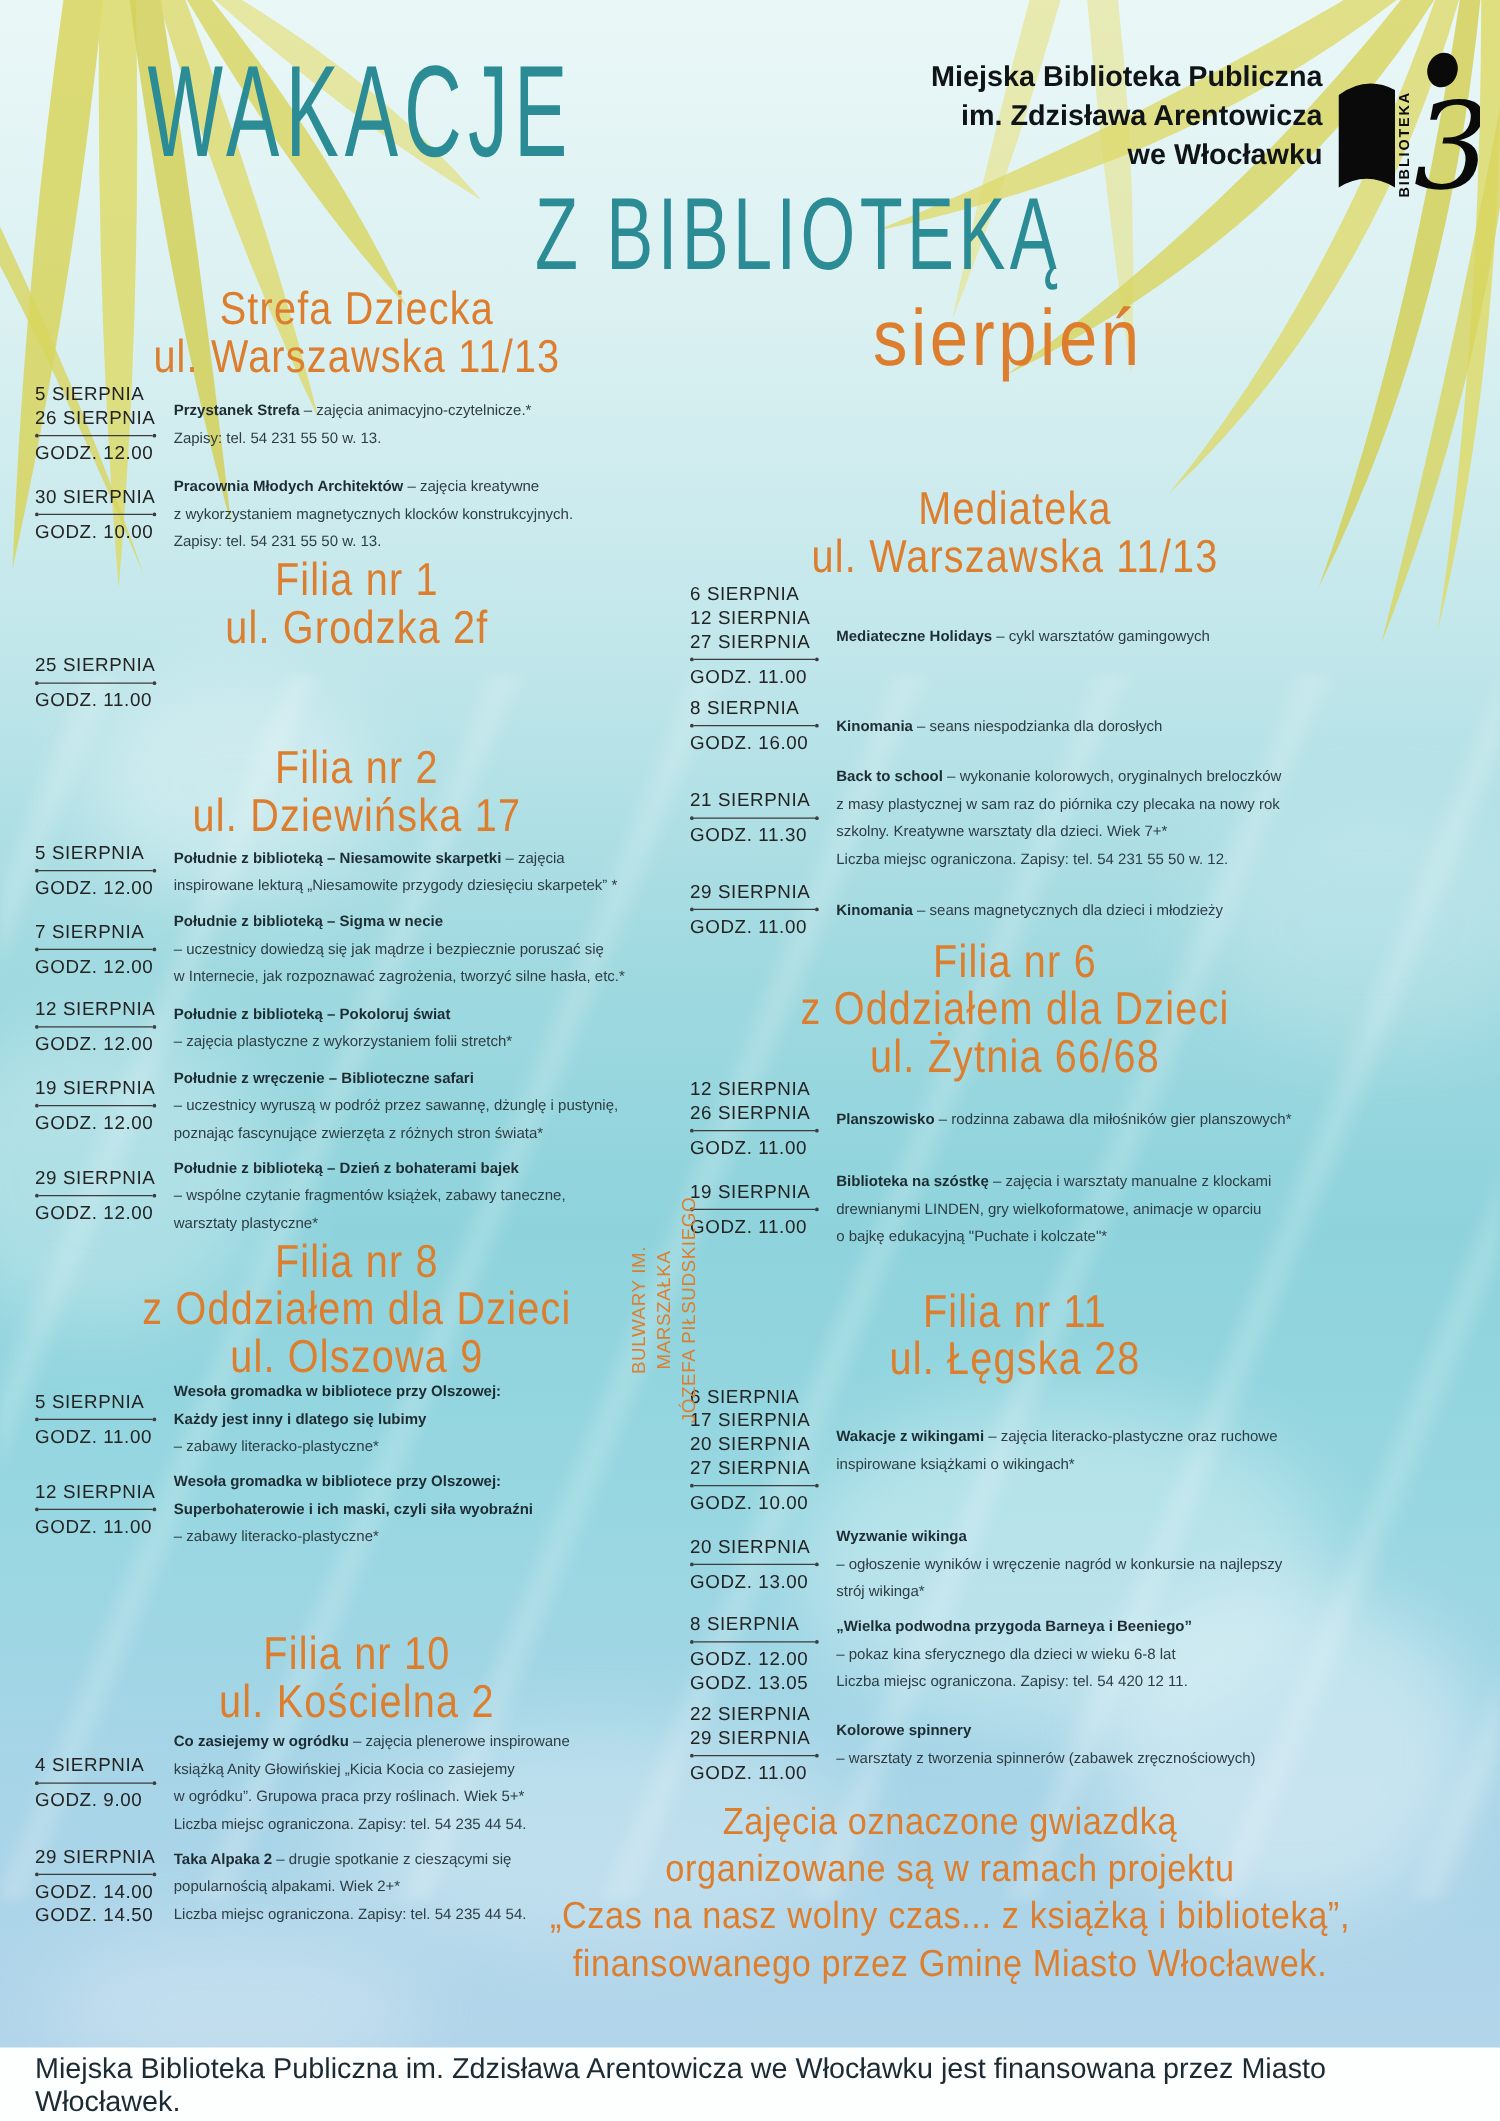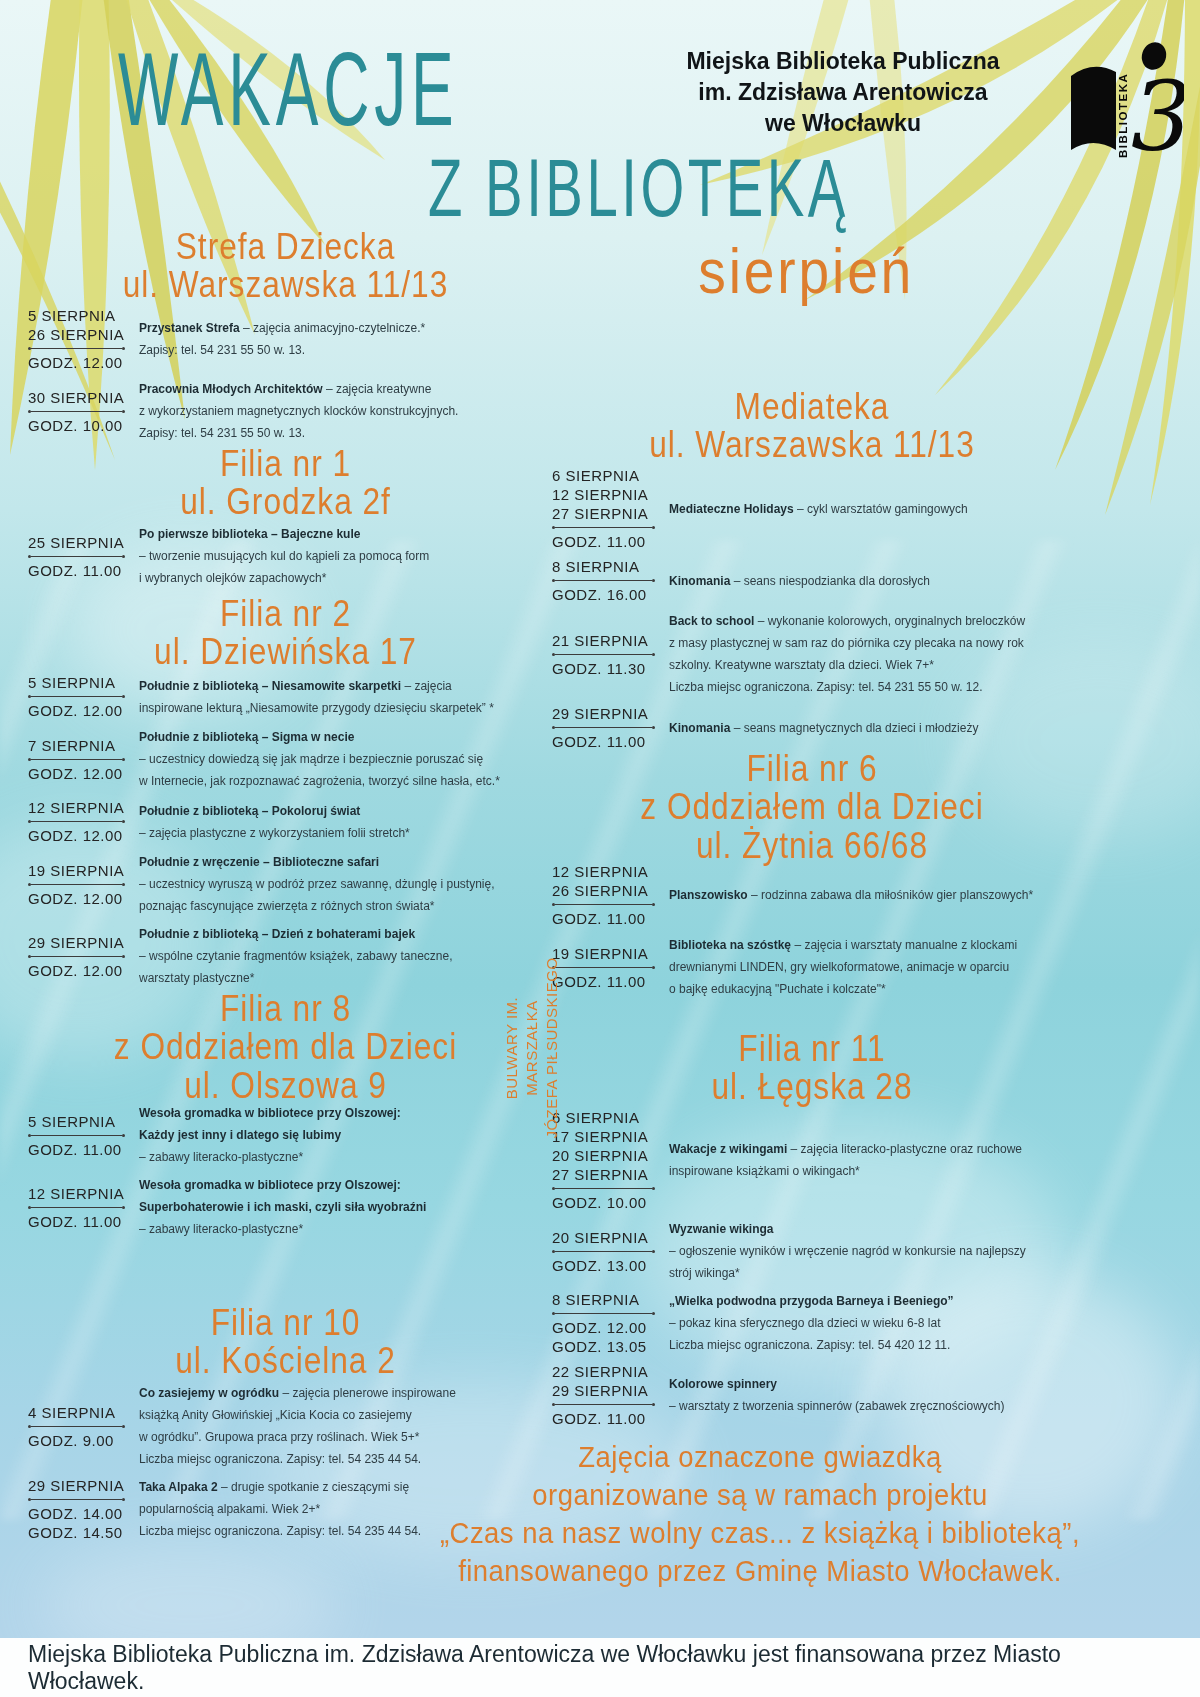--- a/index.html
+++ b/index.html
@@ -11,21 +11,21 @@
     background:repeating-linear-gradient(112deg,rgba(255,255,255,0) 0px,rgba(255,255,255,0) 55px,rgba(255,255,255,.2) 75px,rgba(255,255,255,0) 95px,rgba(255,255,255,0) 150px);
     filter:blur(4px);}
   .palms{position:absolute;left:0;top:0;pointer-events:none;}
 
   .title1{position:absolute;left:118px;top:30px;color:#2b8c96;font-size:80px;letter-spacing:6px;
     text-transform:uppercase;transform:scale(.8,1.3);transform-origin:left top;white-space:nowrap;}
   .title2{position:absolute;left:428px;top:140px;color:#2b8c96;font-size:64px;letter-spacing:4px;
     text-transform:uppercase;transform:scale(.88,1.28);transform-origin:left top;white-space:nowrap;}
   .month{position:absolute;right:286px;top:234px;color:#dd7e2e;font-size:58px;letter-spacing:3px;
     transform:scale(.95,1.1);transform-origin:right top;white-space:nowrap;}
-  .org{position:absolute;right:142px;top:46px;width:430px;text-align:center;color:#101417;
+  .org{position:absolute;right:142px;top:46px;width:430px;text-align:right;color:#101417;
     font-weight:bold;font-size:23px;line-height:31px;}
   .org span{display:block;}
   .logo{position:absolute;right:16px;top:34px;}
 
   #col-left,#col-right{position:absolute;top:0;height:1457px;}
   #col-left{left:28px;width:535px;}
   #col-right{left:552px;width:640px;}
   .section{position:absolute;left:0;right:0;}
   #col-left .s0{top:228px}#col-left .s1{top:445px}#col-left .s2{top:595px}#col-left .s3{top:990px}#col-left .s4{top:1304px}
   #col-right .s0{top:388px}#col-right .s1{top:750px}#col-right .s2{top:1030px}
@@ -141,23 +141,20 @@
           <span>ul. Grodzka 2f</span>
         </h2>
         <div class="event">
           <div class="when">
             <span class="date">25 SIERPNIA</span>
             <div class="divider">
               <i></i>
             </div>
             <span class="time">GODZ. 11.00</span>
           </div>
-          <p class="what"><b>Po pierwsze biblioteka – Bajeczne kule</b><span>
-– tworzenie musujących kul do kąpieli za pomocą form
-i wybranych olejków zapachowych*</span></p>
         </div>
       </section>
       <section class="section s2">
         <h2 class="sec-title">
           <span>Filia nr 2</span>
           <span>ul. Dziewińska 17</span>
         </h2>
         <div class="event">
           <div class="when">
             <span class="date">5 SIERPNIA</span>

